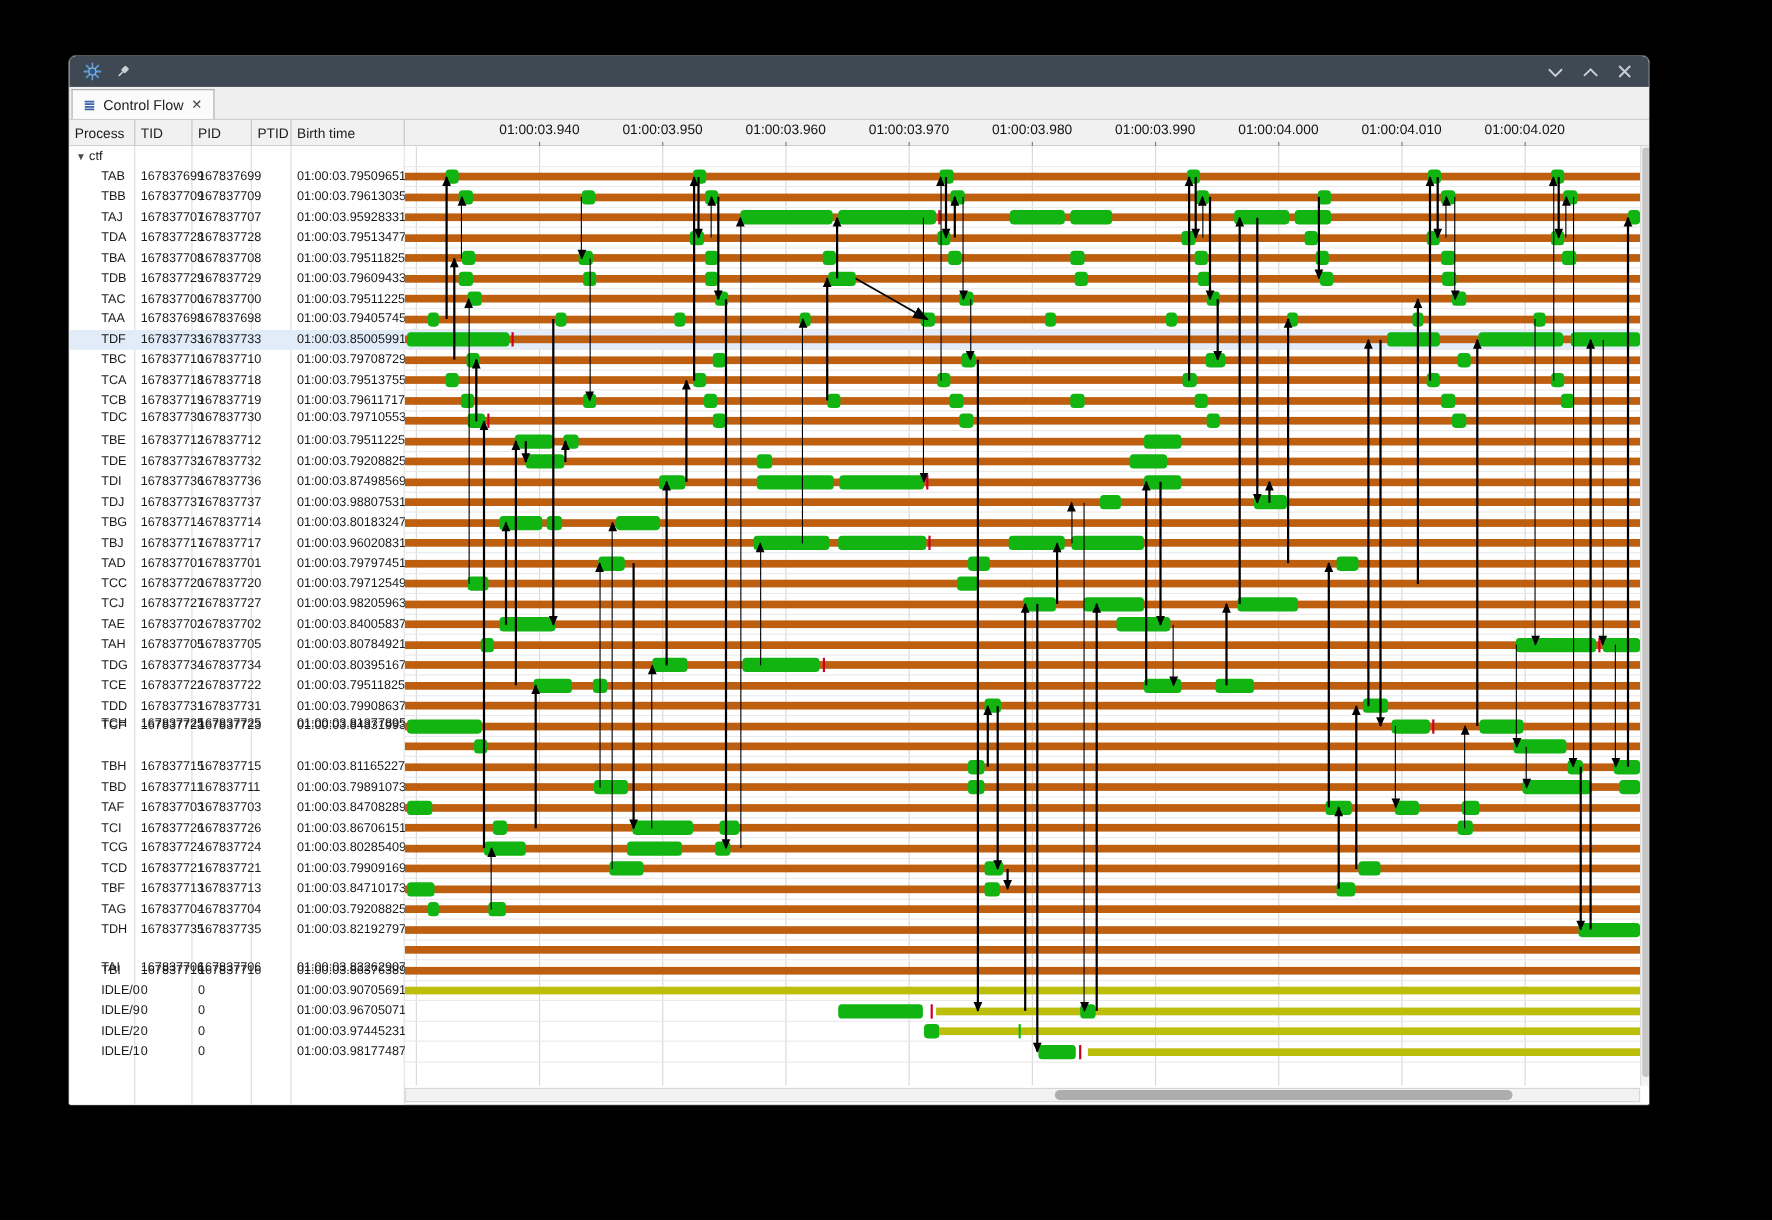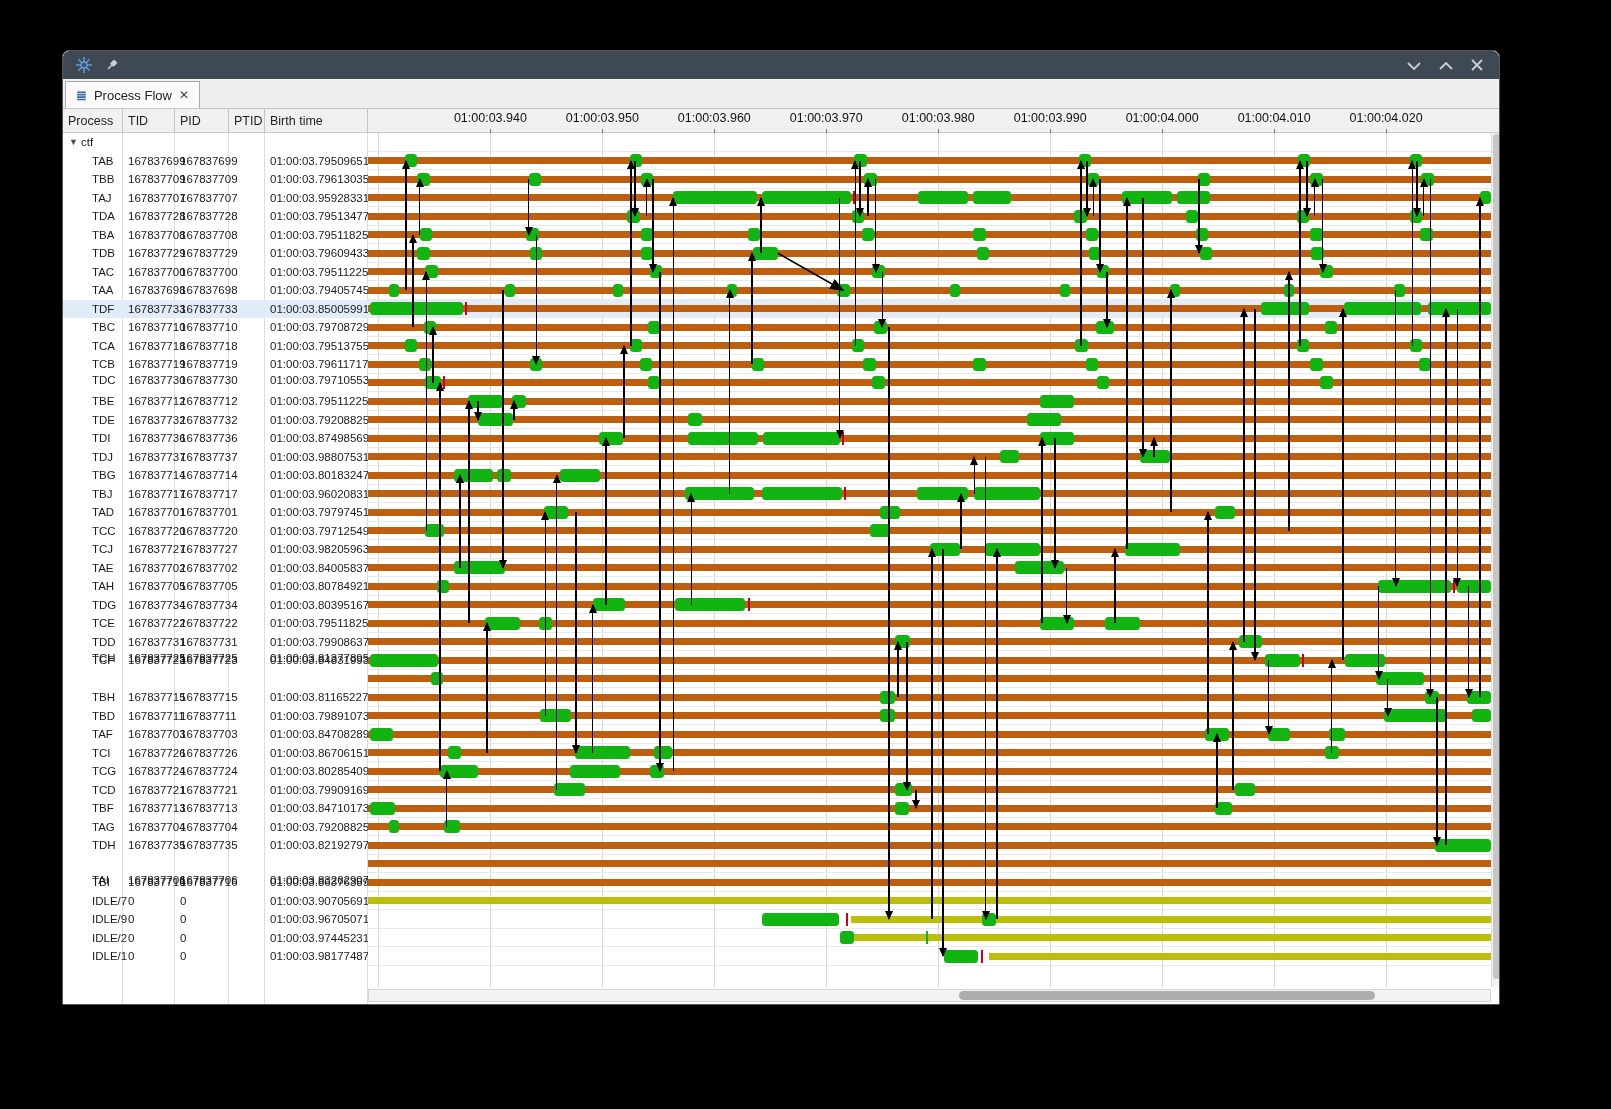--- a/index.html
+++ b/index.html
@@ -100,21 +100,21 @@
         <svg width="12" height="12" viewBox="0 0 12 12">
             <path d="M1,1 L11,11 M11,1 L1,11" stroke="#C9CED3" stroke-width="1.8"></path>
           </svg>
       </span>
     </span>
   </div>
 
   <div id="tabstrip" data-name="tab-strip">
     <div id="tab" data-name="tab-control-flow">
       <span class="tab-glyph" data-name="control-flow-view-icon">≣</span>
-      <span data-name="tab-label">Process Flow</span>
+      <span data-name="tab-label">Control Flow</span>
       <span class="tab-close" data-name="tab-close-icon">✕</span>
     </div>
     <div id="toolbar" data-name="view-toolbar">
         <div class="tb-btn" data-name="optimize-icon" style="color: rgb(30, 142, 30);">⇄</div>
         <div class="tb-sep" data-name="toolbar-separator"></div>
         <div class="tb-btn" data-name="hide-empty-rows-icon" style="color: rgb(196, 43, 28);">✕</div>
         <div class="tb-btn" data-name="follow-cpu-icon" style="color: rgb(192, 138, 0);">⇉</div>
         <div class="tb-btn" data-name="show-view-filters-icon" style="color: rgb(74, 111, 165);">≡</div>
         <div class="tb-sep" data-name="toolbar-separator"></div>
         <div class="tb-btn" data-name="reset-time-scale-icon" style="color: rgb(51, 88, 158);">⌂</div>
@@ -421,21 +421,21 @@
           <span data-name="pid-value" style="left: 117px;">167837706</span>
           <span data-name="birth-time-value" style="left: 207px;">01:00:03.832629079</span>
         </div>
         <div class="trow" data-name="process-row" style="top: 740px;">
           <span data-name="process-name" style="left: 29px;">TBI</span>
           <span data-name="tid-value" style="left: 65px;">167837716</span>
           <span data-name="pid-value" style="left: 117px;">167837716</span>
           <span data-name="birth-time-value" style="left: 207px;">01:00:03.863763899</span>
         </div>
         <div class="trow" data-name="process-row" style="top: 758.5px;">
-          <span data-name="process-name" style="left: 29px;">IDLE/7</span>
+          <span data-name="process-name" style="left: 29px;">IDLE/0</span>
           <span data-name="tid-value" style="left: 65px;">0</span>
           <span data-name="pid-value" style="left: 117px;">0</span>
           <span data-name="birth-time-value" style="left: 207px;">01:00:03.907056919</span>
         </div>
         <div class="trow" data-name="process-row" style="top: 777px;">
           <span data-name="process-name" style="left: 29px;">IDLE/9</span>
           <span data-name="tid-value" style="left: 65px;">0</span>
           <span data-name="pid-value" style="left: 117px;">0</span>
           <span data-name="birth-time-value" style="left: 207px;">01:00:03.967050719</span>
         </div>

